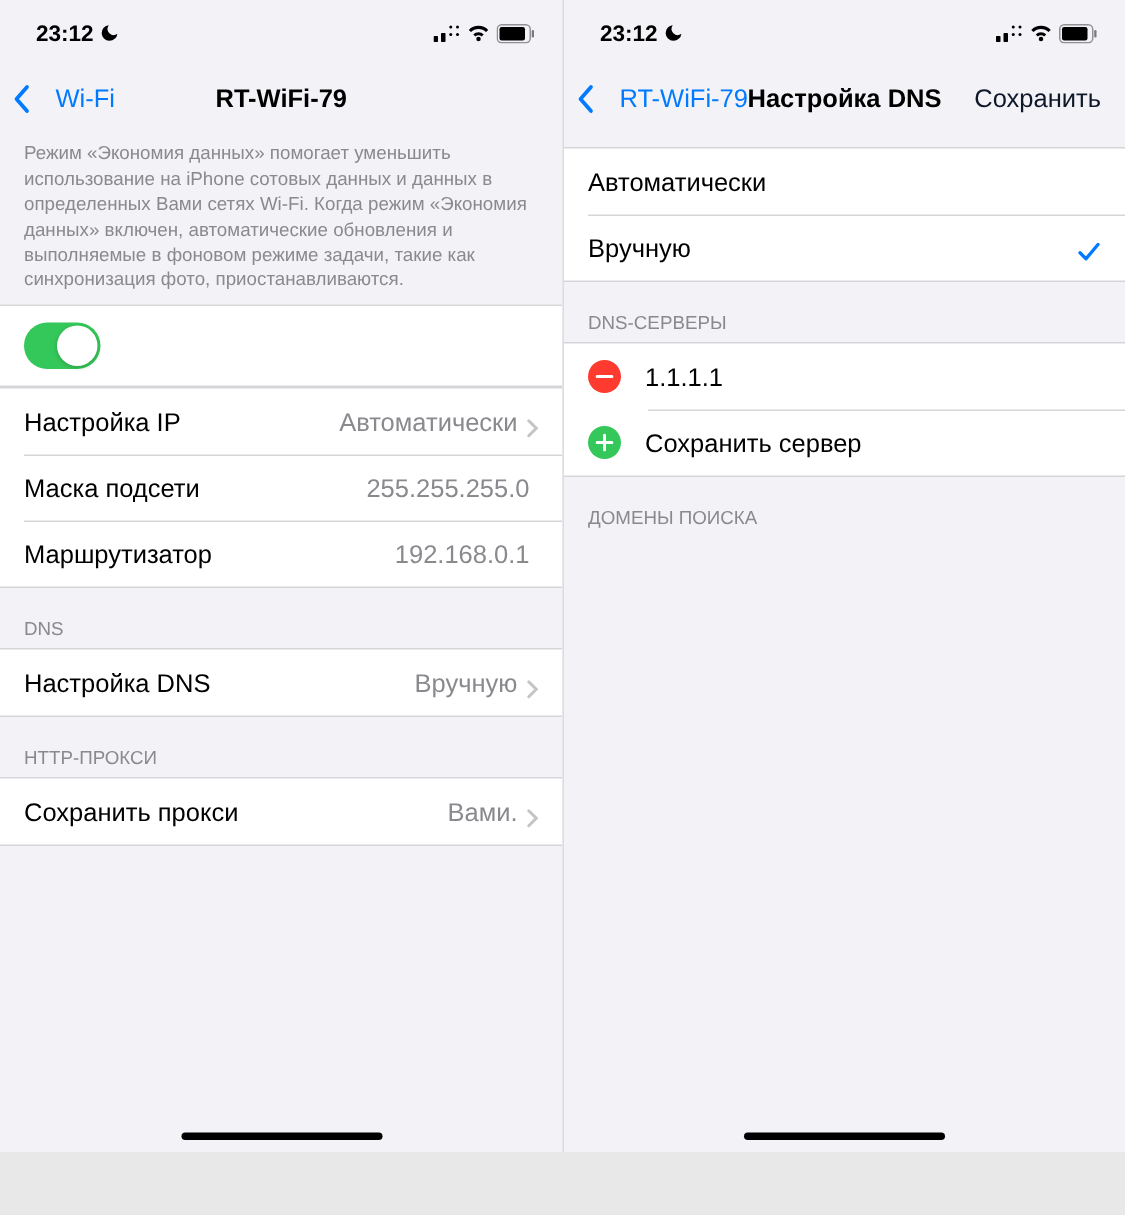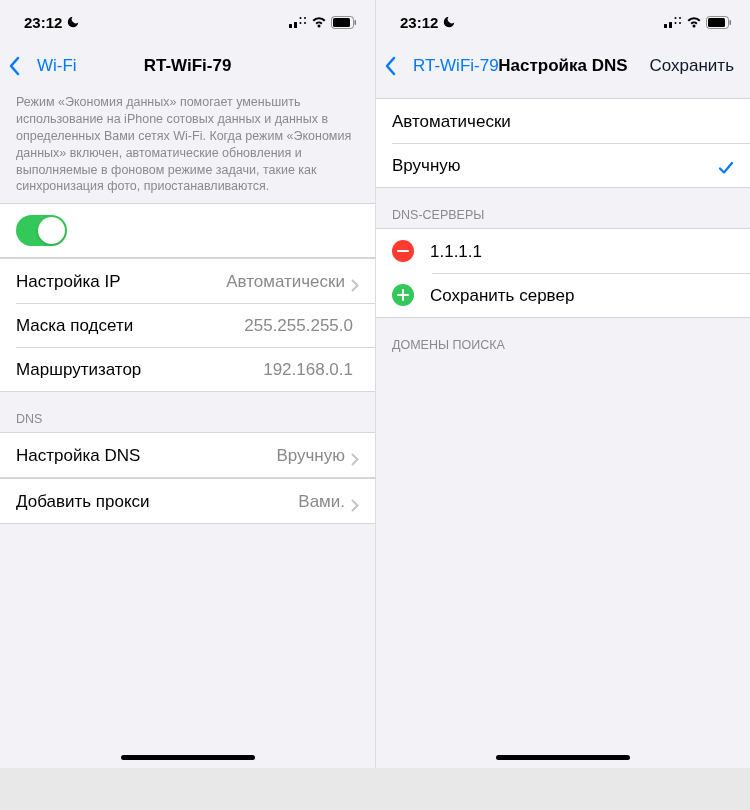--- a/index.html
+++ b/index.html
@@ -239,23 +239,24 @@
     <div class="cell-group">
       <div class="cell">
         <span class="cell-label">Настройка DNS</span>
         <span class="cell-value">Вручную</span>
         <svg class="chevron" viewBox="0 0 8 13" fill="none" stroke="currentColor" stroke-width="2" stroke-linecap="round">
             <polyline points="1.5,1.5 6.5,6.5 1.5,11.5"></polyline>
           </svg>
       </div>
     </div>
 
-    <div class="cell-group">
-      <div class="cell">
-        <span class="cell-label">Добавить прокси</span>
+    <div class="section-header">HTTP-ПРОКСИ</div>
+    <div class="cell-group">
+      <div class="cell">
+        <span class="cell-label">Сохранить прокси</span>
         <span class="cell-value">Вами.</span>
         <svg class="chevron" viewBox="0 0 8 13" fill="none" stroke="currentColor" stroke-width="2" stroke-linecap="round">
             <polyline points="1.5,1.5 6.5,6.5 1.5,11.5"></polyline>
           </svg>
       </div>
     </div>
 
   </div>
 
   <div class="home-indicator"></div>

